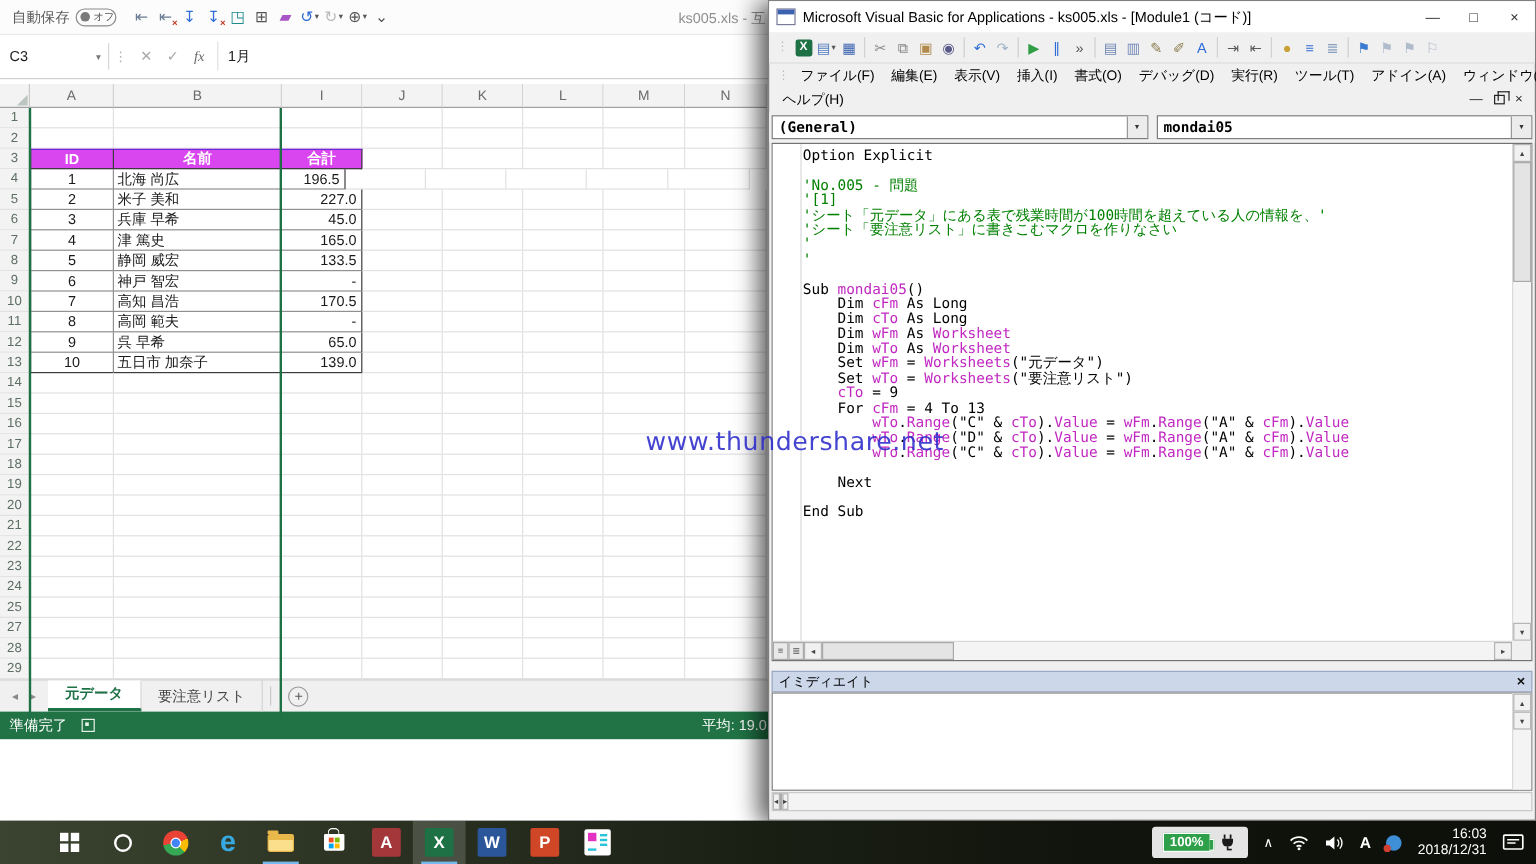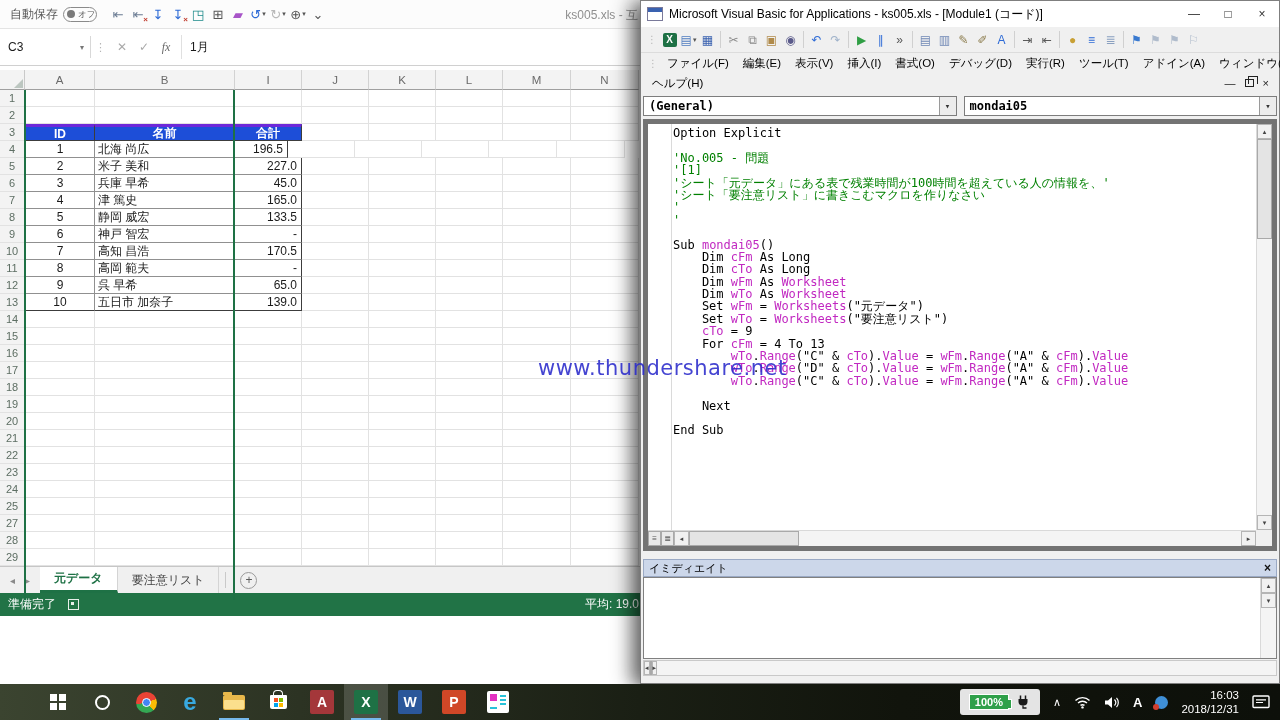--- a/index.html
+++ b/index.html
@@ -43,22 +43,22 @@
            display:flex;align-items:center;justify-content:center;font-size:11.5px;flex:none;}
   .grow{display:flex;height:17px;}
   .rownum{width:25px;background:#f3f3f3;border-right:1px solid #c9c9c9;border-bottom:1px solid #e2e2e2;
           color:#5d6e63;font-size:11px;display:flex;align-items:center;justify-content:center;flex:none;}
   .cell{border-right:1px solid #e2e2e2;border-bottom:1px solid #e2e2e2;font-size:12px;color:#1a1a1a;
         display:flex;align-items:center;overflow:hidden;white-space:nowrap;flex:none;}
   .cell.ca{justify-content:center;}
   .cell.cb{padding-left:3px;}
   .cell.ci{justify-content:flex-end;padding-right:4px;}
   .cell.tb{border-right-color:#909090;border-bottom-color:#909090;}
-  .cell.th{background:#1d4ed8;color:#fff;font-weight:bold;justify-content:center;
-           border-top:3px solid #6d28d9;border-right-color:#3c3c3c;border-bottom-color:#3c3c3c;}
+  .cell.th{background:#d946ef;color:#fff;font-weight:bold;justify-content:center;
+           border-top:1px solid #6d28d9;border-right-color:#3c3c3c;border-bottom-color:#3c3c3c;}
   .cell.bdl{border-left:1px solid #3c3c3c;}
   .cell.bdr{border-right-color:#3c3c3c;}
   .cell.bdb{border-bottom-color:#3c3c3c;}
   .gline{position:absolute;width:2px;background:#1e7145;top:20px;height:510px;z-index:5;}
   
   .sheetbar{height:27px;background:#f0f0f0;display:flex;align-items:stretch;border-top:1px solid #c6c6c6;}
   .navarrs{display:flex;align-items:center;gap:10px;padding:0 10px;color:#8a8a8a;font-size:10px;}
   .stab{display:flex;align-items:center;padding:0 14px;font-size:12px;color:#444;border-right:1px solid #d4d4d4;}
   .stab.active{background:#fff;color:#1e7145;font-weight:bold;border-bottom:3px solid #1e7145;}
   .tabdiv{width:1px;background:#c9c9c9;margin:5px 6px;}
@@ -93,21 +93,21 @@
   .mdictrls{margin-left:auto;display:flex;align-items:center;gap:9px;padding-right:6px;}
   .mdimin,.mdiclose{font-size:11px;color:#222;}
   .mdirestore{width:9px;height:8px;border:1px solid #222;position:relative;}
   .mdirestore::before{content:"";position:absolute;left:2px;top:-4px;width:8px;height:7px;border:1px solid #222;border-bottom:none;}
   .combo-row{height:26px;display:flex;gap:7px;padding:3px 2px;background:#f0f0f0;}
   .combo{flex:1;height:20px;background:#fff;border:1px solid #7d7d7d;display:flex;align-items:center;
          font-size:12px;font-weight:bold;font-family:"DejaVu Sans Mono","Liberation Mono",monospace;}
   .combo-val{flex:1;padding-left:5px;white-space:nowrap;overflow:hidden;}
   .combo-btn{width:17px;height:100%;background:#ececec;border-left:1px solid #9a9a9a;display:flex;align-items:center;justify-content:center;flex:none;}
   .combo-btn::before{content:"▾";font-size:9px;color:#333;}
-  .code-window{position:absolute;left:2px;right:2px;top:118px;bottom:132px;background:#fff;border:5px solid #737373;}
+  .code-window{position:absolute;left:2px;right:2px;top:118px;bottom:132px;background:#fff;border:1px solid #737373;}
   .code-margin{position:absolute;left:0;top:0;bottom:16px;width:24px;background:#fff;border-right:1px solid #dadada;}
   .code-text{position:absolute;left:25px;top:3px;right:16px;bottom:16px;overflow:hidden;
              font-family:"DejaVu Sans Mono","Liberation Mono",monospace;font-size:12px;white-space:pre;}
   .code-line{height:12.4px;line-height:12.4px;}
   .tok-k{color:#000;}
   .tok-id{color:#c128c1;}
   .tok-c{color:#008000;}
   
   .vsb{position:absolute;right:0;top:0;bottom:16px;width:16px;background:#f4f4f4;border-left:1px solid #d9d9d9;}
   .hsb{position:absolute;left:0;right:16px;bottom:0;height:16px;background:#f4f4f4;border-top:1px solid #d9d9d9;display:flex;align-items:stretch;}

